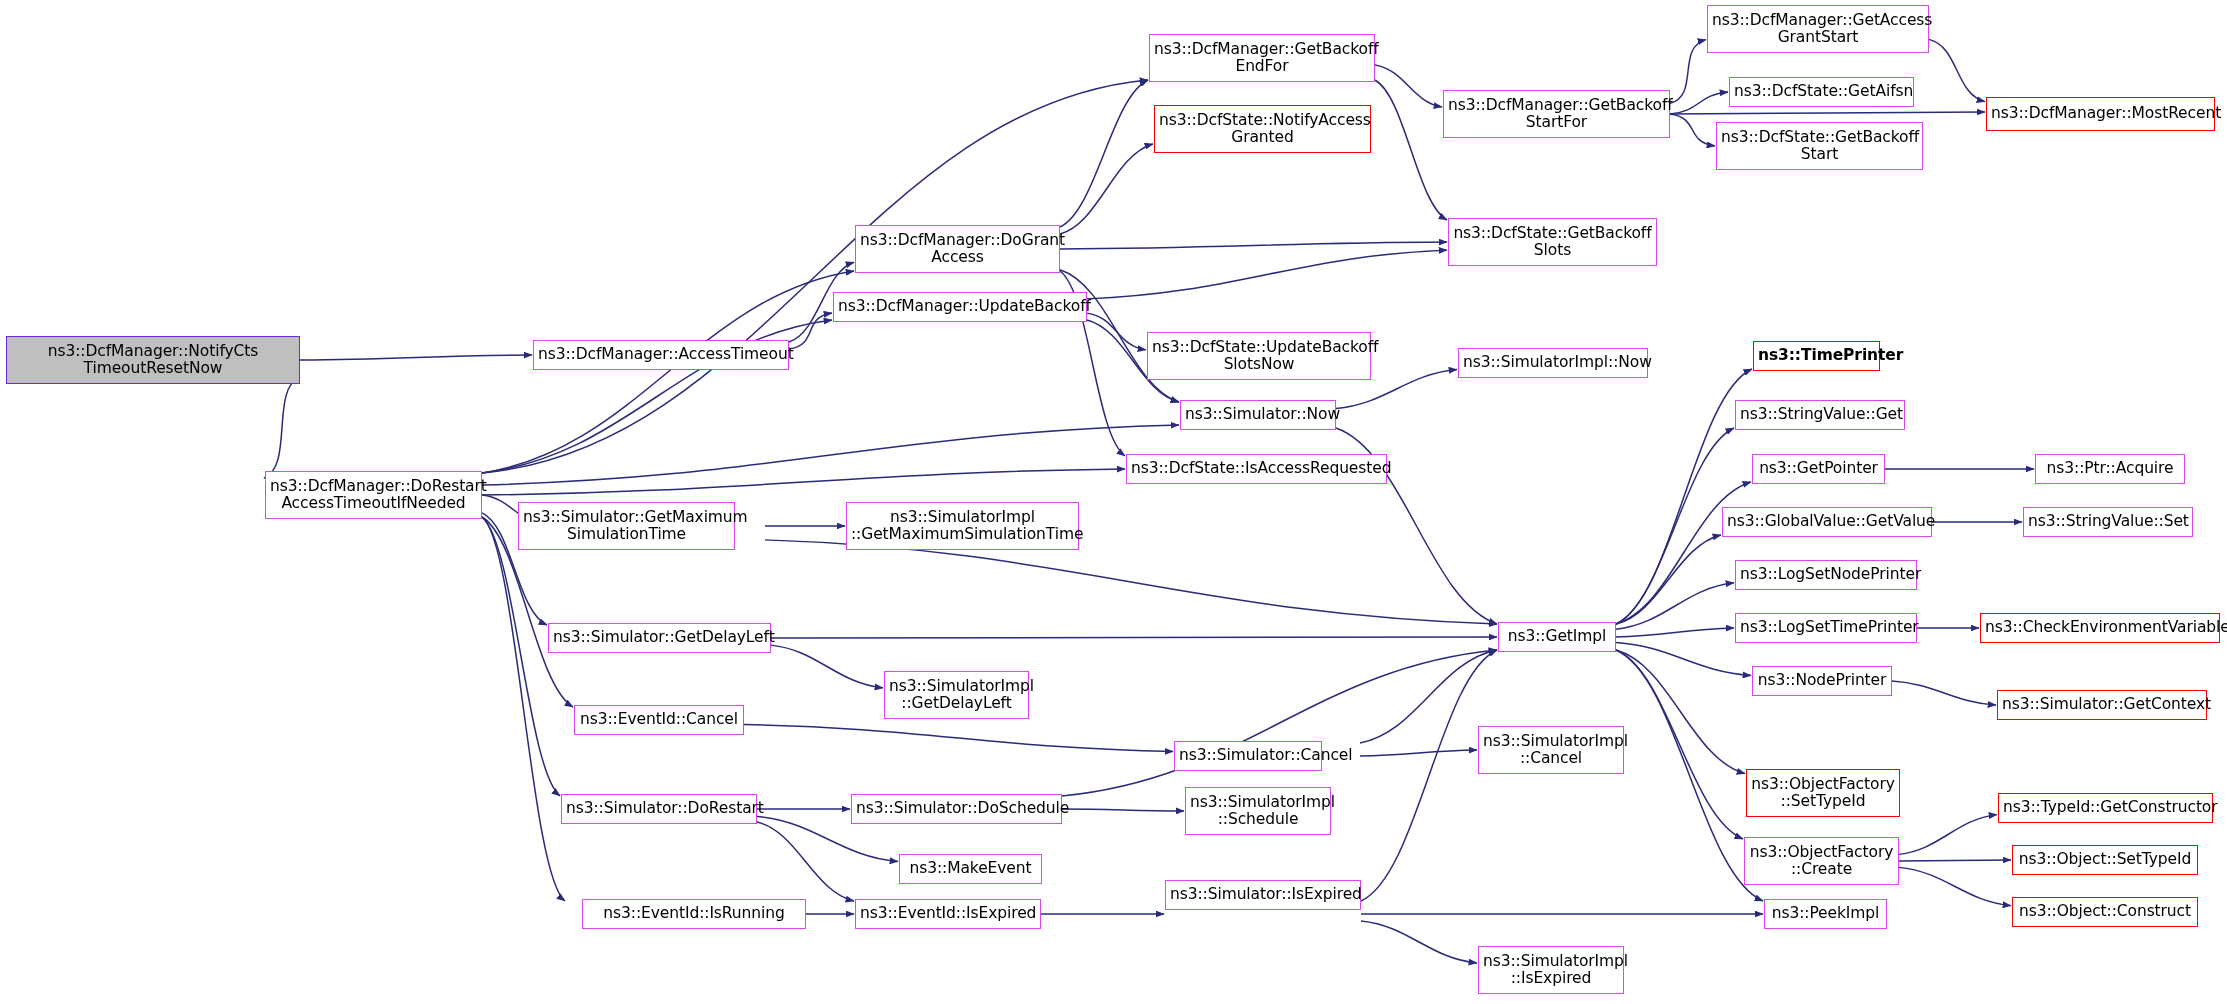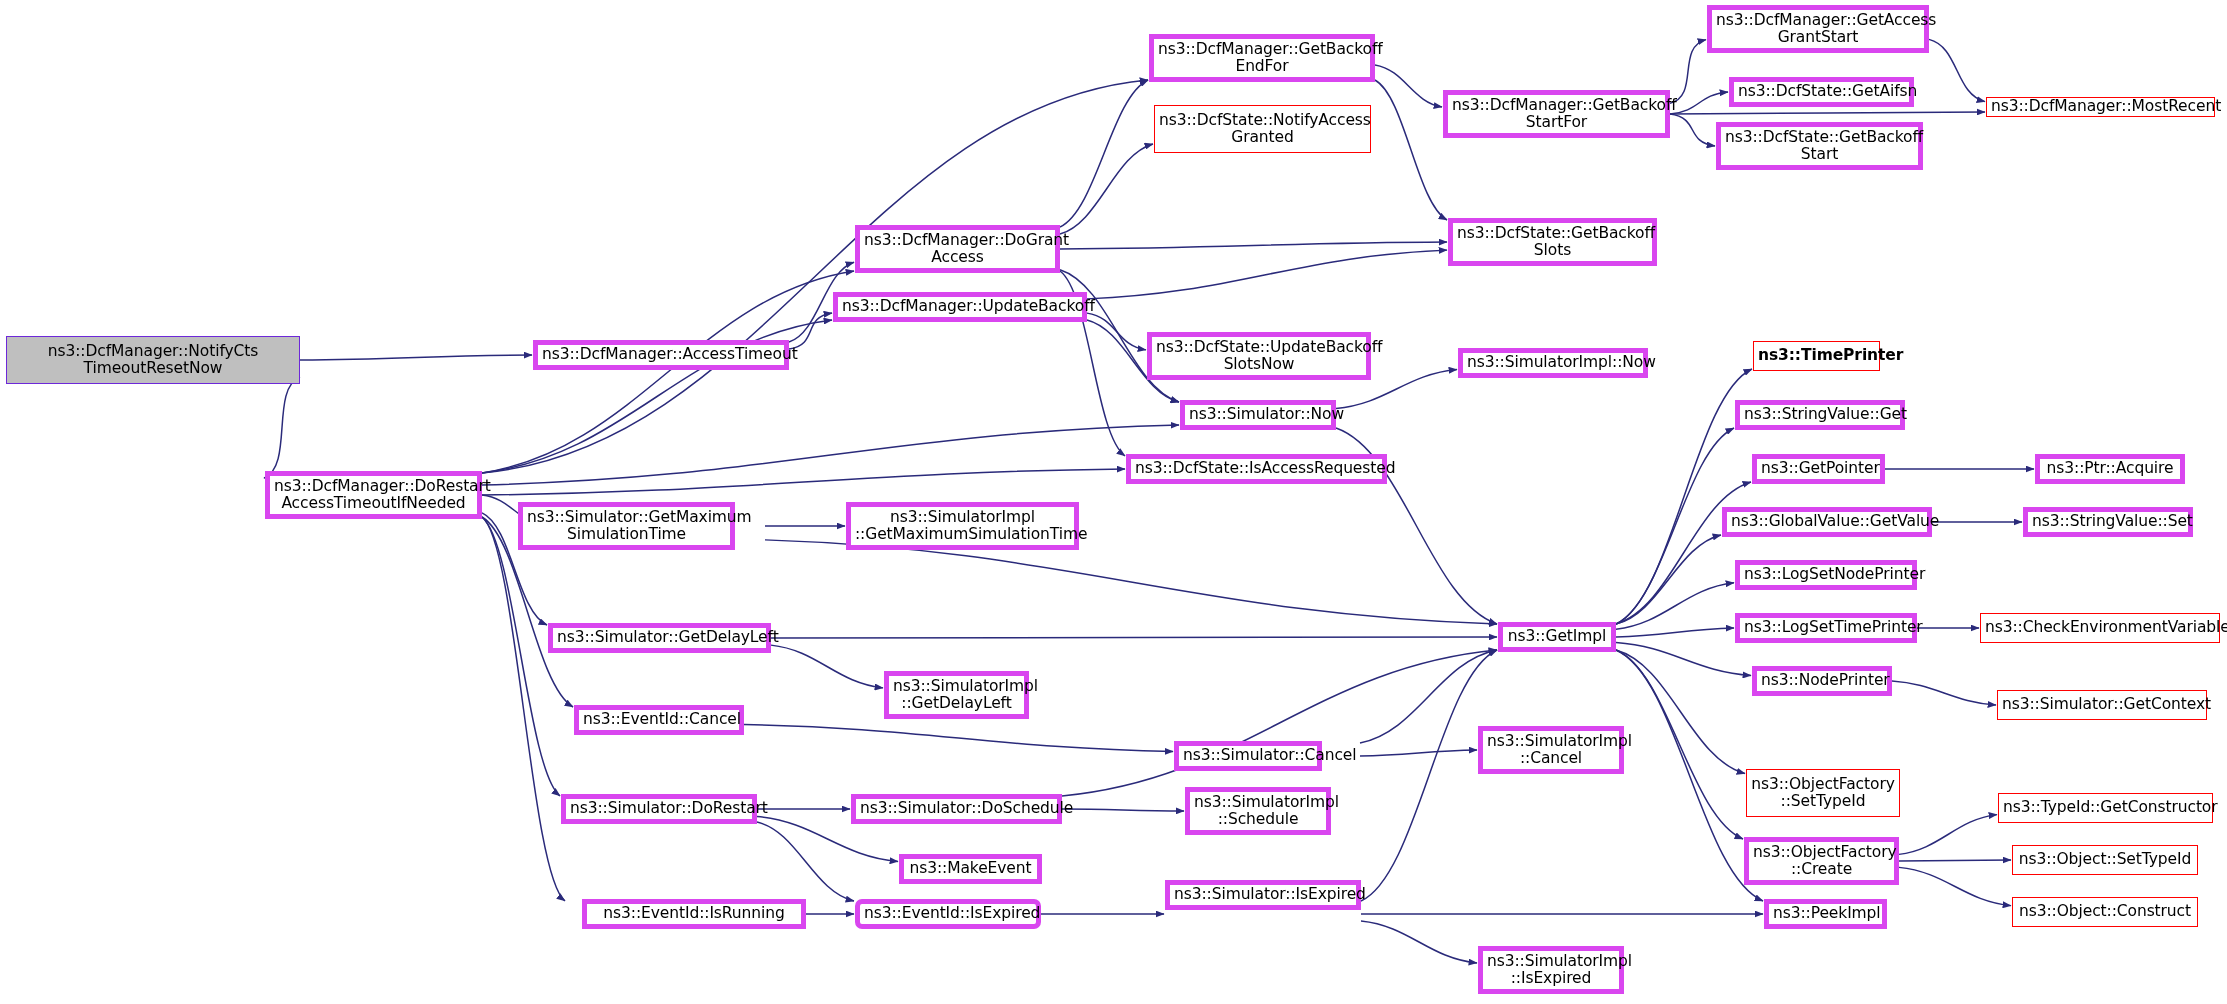--- a/index.html
+++ b/index.html
@@ -27,21 +27,21 @@
   .node {
     position: absolute;
     box-sizing: border-box;
     display: flex;
     align-items: center;
     justify-content: center;
     text-align: center;
     line-height: 1.12;
     color: #000000;
     background: #ffffff;
-    border: 5px solid #d946ef;
+    border: 1px solid #d946ef;
     font-size: 15.5px;
     letter-spacing: -0.1px;
     white-space: pre-line;
     padding: 0 4px;
     z-index: 5;
   }
   .node.red {
     border: 1px solid #ff0000;
   }
   .node.root {
@@ -144,21 +144,21 @@
 EndFor</span></div>
       <div class="node red" style="left: 1154px; top: 105px; width: 217px; height: 48px;"><span class="node-label">ns3::DcfState::NotifyAccess
 Granted</span></div>
       <div class="node" style="left: 1443px; top: 90px; width: 227px; height: 48px;"><span class="node-label">ns3::DcfManager::GetBackoff
 StartFor</span></div>
       <div class="node" style="left: 1707px; top: 5px; width: 222px; height: 48px;"><span class="node-label">ns3::DcfManager::GetAccess
 GrantStart</span></div>
       <div class="node" style="left: 1729px; top: 77px; width: 185px; height: 30px;"><span class="node-label">ns3::DcfState::GetAifsn</span></div>
       <div class="node" style="left: 1716px; top: 122px; width: 207px; height: 48px;"><span class="node-label">ns3::DcfState::GetBackoff
 Start</span></div>
-      <div class="node red" style="left: 1986px; top: 97px; width: 229px; height: 20px; text-align: center;"><span class="node-label">ns3::DcfManager::MostRecent</span></div>
+      <div class="node red" style="left: 1986px; top: 97px; width: 229px; height: 34px; text-align: center;"><span class="node-label">ns3::DcfManager::MostRecent</span></div>
       <div class="node" style="left: 1448px; top: 218px; width: 209px; height: 48px;"><span class="node-label">ns3::DcfState::GetBackoff
 Slots</span></div>
       <div class="node" style="left: 1147px; top: 332px; width: 224px; height: 48px;"><span class="node-label">ns3::DcfState::UpdateBackoff
 SlotsNow</span></div>
       <div class="node" style="left: 1458px; top: 348px; width: 190px; height: 30px;"><span class="node-label">ns3::SimulatorImpl::Now</span></div>
       <div class="node" style="left: 1180px; top: 400px; width: 156px; height: 30px;"><span class="node-label">ns3::Simulator::Now</span></div>
       <div class="node" style="left: 1126px; top: 454px; width: 261px; height: 30px;"><span class="node-label">ns3::DcfState::IsAccessRequested</span></div>
       <div class="node red" style="left: 1753px; top: 341px; width: 127px; height: 30px; font-weight: bold;"><span class="node-label">ns3::TimePrinter</span></div>
       <div class="node" style="left: 1735px; top: 400px; width: 170px; height: 30px;"><span class="node-label">ns3::StringValue::Get</span></div>
       <div class="node" style="left: 1752px; top: 454px; width: 133px; height: 30px;"><span class="node-label">ns3::GetPointer</span></div>
@@ -188,19 +188,19 @@
 ::Schedule</span></div>
       <div class="node red" style="left: 1746px; top: 769px; width: 154px; height: 48px;"><span class="node-label">ns3::ObjectFactory
 ::SetTypeId</span></div>
       <div class="node red" style="left: 1998px; top: 793px; width: 215px; height: 30px;"><span class="node-label">ns3::TypeId::GetConstructor</span></div>
       <div class="node" style="left: 1744px; top: 837px; width: 155px; height: 48px;"><span class="node-label">ns3::ObjectFactory
 ::Create</span></div>
       <div class="node red" style="left: 2012px; top: 845px; width: 186px; height: 30px;"><span class="node-label">ns3::Object::SetTypeId</span></div>
       <div class="node red" style="left: 2012px; top: 897px; width: 186px; height: 30px;"><span class="node-label">ns3::Object::Construct</span></div>
       <div class="node" style="left: 899px; top: 854px; width: 143px; height: 30px;"><span class="node-label">ns3::MakeEvent</span></div>
       <div class="node" style="left: 566px; top: 899px; width: 224px; height: 30px; margin-left: 16px;"><span class="node-label">ns3::EventId::IsRunning</span></div>
-      <div class="node" style="left: 855px; top: 899px; width: 186px; height: 30px; border-radius: 7px;"><span class="node-label">ns3::EventId::IsExpired</span></div>
+      <div class="node" style="left: 855px; top: 899px; width: 186px; height: 30px;"><span class="node-label">ns3::EventId::IsExpired</span></div>
       <div class="node" style="left: 1165px; top: 880px; width: 196px; height: 30px;"><span class="node-label">ns3::Simulator::IsExpired</span></div>
       <div class="node" style="left: 1764px; top: 899px; width: 123px; height: 30px;"><span class="node-label">ns3::PeekImpl</span></div>
       <div class="node" style="left: 1478px; top: 946px; width: 146px; height: 48px;"><span class="node-label">ns3::SimulatorImpl
 ::IsExpired</span></div>
     </div>
 </div>
 
 </body></html>

